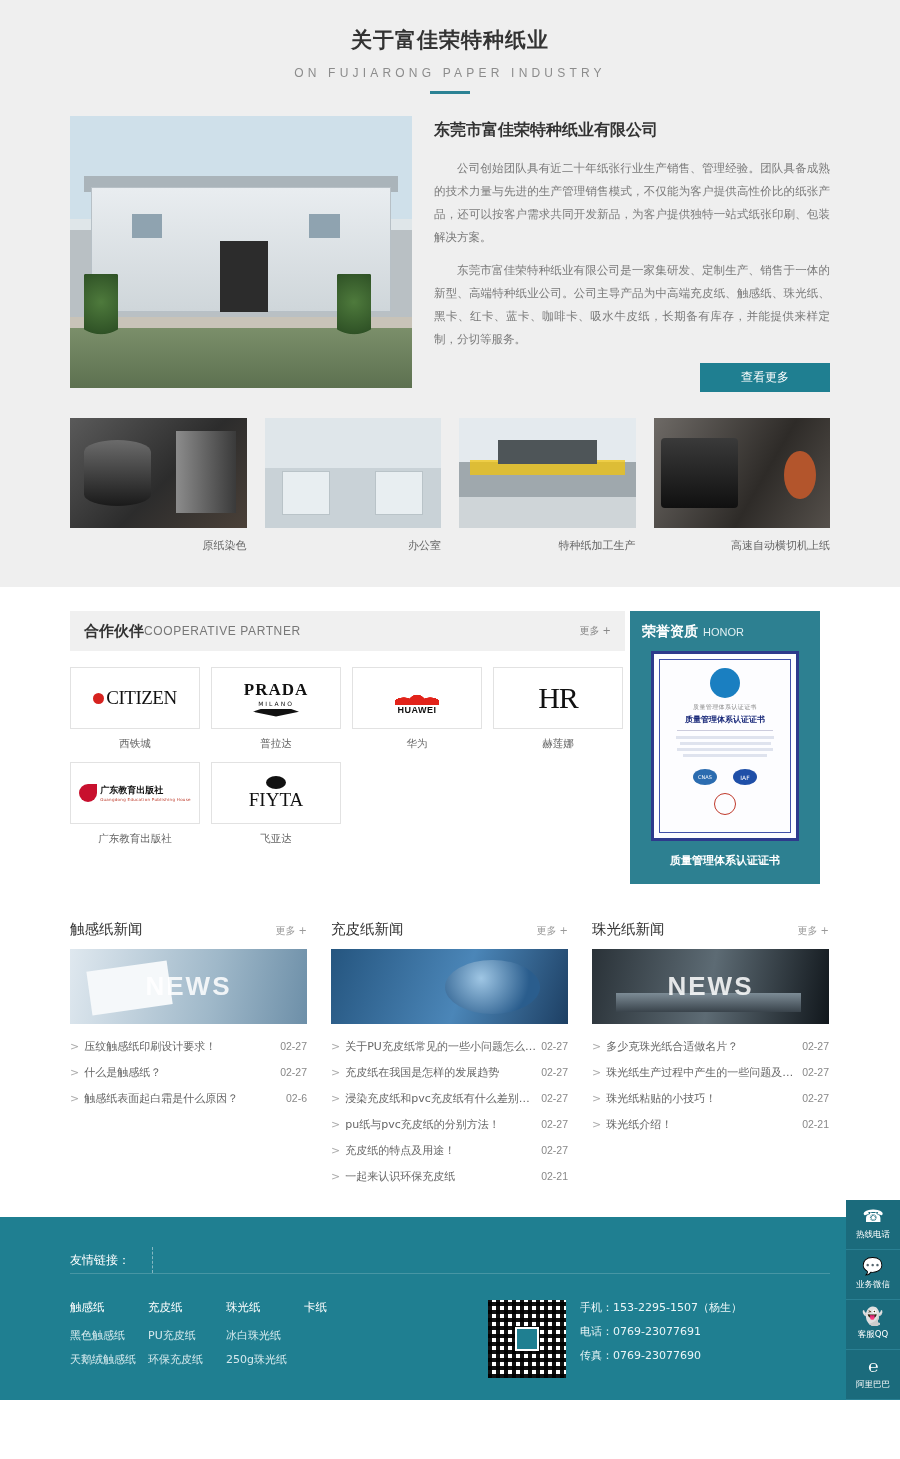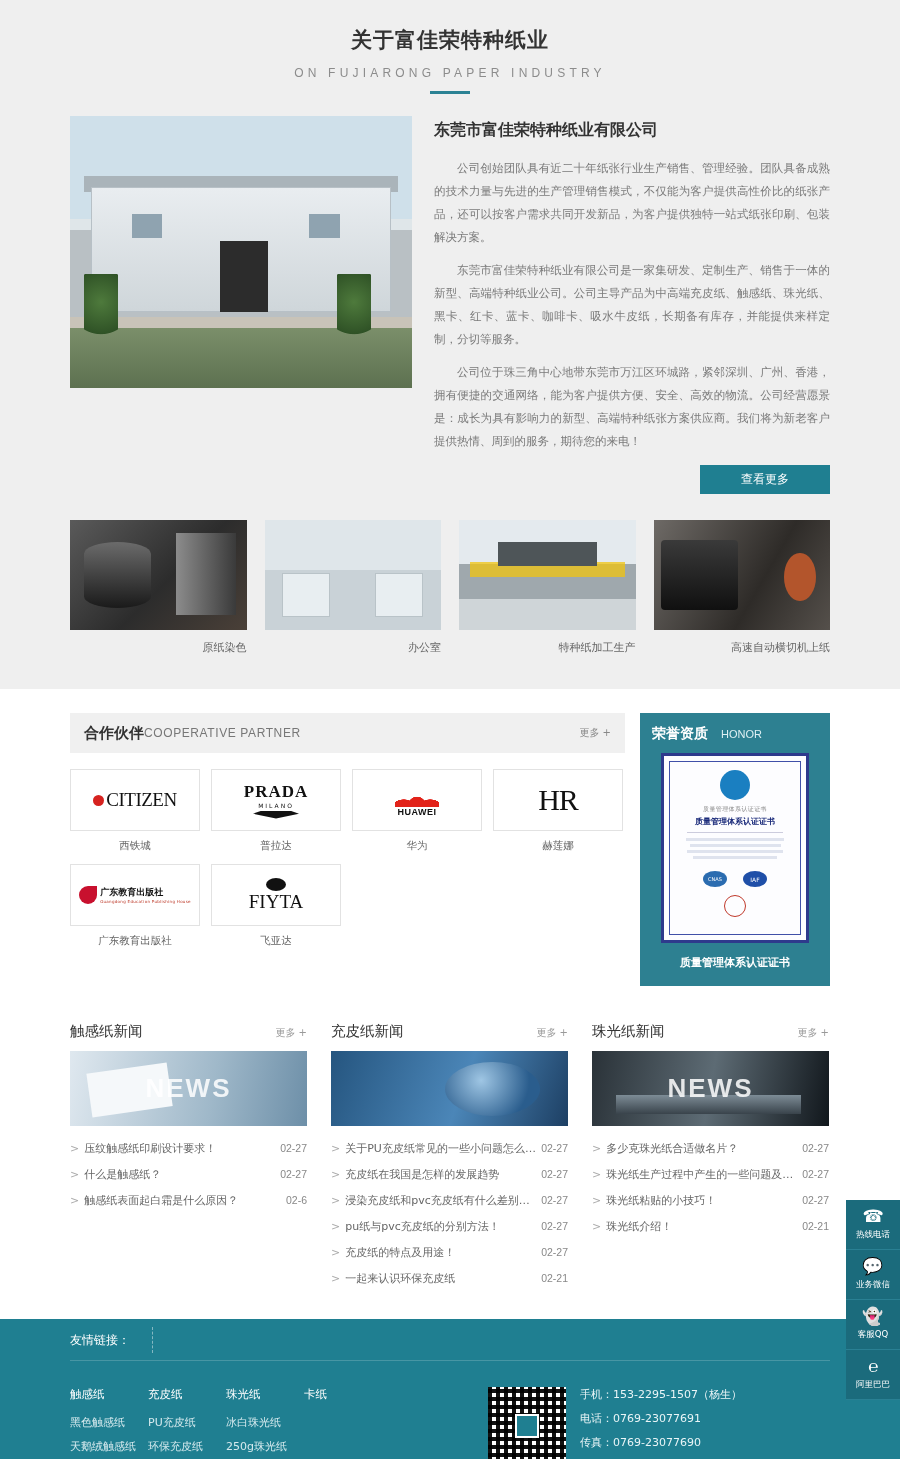--- a/index.html
+++ b/index.html
@@ -45,42 +45,42 @@
   }
   .thumb-row {
     width: 760px; margin: 26px auto 0; display: flex; gap: 18px;
   }
   .thumb { width: 181px; }
   .thumb .pic { width: 100%; height: 110px; overflow: hidden; position: relative; background: #8c8c8c; }
   .thumb .cap { text-align: right; font-size: 11px; color: #666; margin-top: 10px; }
 
   
   .mid-section { background: #fff; padding: 24px 0 10px; }
-  .mid-wrap { width: 760px; margin: 0 auto; display: flex; gap: 15px; }
+  .mid-wrap { width: 760px; margin: 0 auto; display: flex; gap: 5px; }
   .partner-box { width: 555px; }
   .partner-head {
     background: #f0f0f0; height: 40px; display: flex; align-items: center;
     padding: 0 14px;
   }
   .partner-head .cn { font-size: 15px; font-weight: bold; color: #333; }
   .partner-head .en { font-size: 12px; color: #777; letter-spacing: .6px;
     font-family: "Liberation Sans", sans-serif; }
   .partner-head .more { margin-left: auto; font-size: 10px; color: #888; cursor: pointer; }
   .logo-grid { display: flex; flex-wrap: wrap; gap: 11px; margin-top: 16px; }
   .logo-cell { width: 130px; }
   .logo-card {
     width: 130px; height: 62px; border: 1px solid #e2e2e2; background: #fff;
     display: flex; align-items: center; justify-content: center; overflow: hidden;
   }
   .logo-cap { text-align: center; font-size: 10.5px; color: #666; margin-top: 8px; }
 
   .honor-box { width: 190px; background: #2d8091; padding: 12px 12px 16px; }
   .honor-head { display: flex; align-items: baseline; margin-bottom: 10px; }
   .honor-head .cn { font-size: 14px; font-weight: bold; color: #fff; }
-  .honor-head .en { font-size: 11px; color: #dff0f3; margin-left: 13px;
+  .honor-head .en { font-size: 11px; color: #dff0f3; margin-left: 5px;
     font-family: "Liberation Sans", sans-serif; }
   .cert {
     width: 148px; height: 190px; margin: 0 auto; background: #fdfdff;
     border: 3px solid #2e3a8c; padding: 5px; position: relative;
   }
   .cert-inner { width: 100%; height: 100%; border: 1px solid #4050a8; position: relative;
     display: flex; flex-direction: column; align-items: center; padding-top: 8px; }
   .honor-cap { text-align: center; font-size: 11px; color: #fff; margin-top: 12px; font-weight: bold; }
 
   
@@ -95,21 +95,21 @@
     letter-spacing: 2px; font-family: "Liberation Sans", sans-serif; position: relative; z-index: 2; }
   .news-list { margin-top: 9px; }
   .news-item { display: flex; align-items: center; font-size: 11px; color: #666;
     padding: 5.5px 0; cursor: pointer; }
   .news-item .arrow { color: #aaa; margin-right: 5px; }
   .news-item .txt { overflow: hidden; white-space: nowrap; text-overflow: ellipsis; flex: 1; }
   .news-item .date { margin-left: 4px; color: #888; font-family: "Liberation Sans", sans-serif; font-size: 10.5px; }
 
   
   .footer { background: #1f7f91; margin-top: 28px; padding-top: 0; }
-  .links-bar { width: 760px; margin: 0 auto; height: 42px; display: flex; align-items: center;
+  .links-bar { width: 760px; margin: 0 auto; height: 57px; display: flex; align-items: flex-end;
     border-bottom: 1px solid rgba(255,255,255,.18); }
   .links-bar .lbl { font-size: 12px; color: #fff; padding-right: 22px;
     border-right: 1px dashed rgba(255,255,255,.45); height: 26px; line-height: 26px; }
   .foot-main { width: 760px; margin: 0 auto; display: flex; padding: 26px 0 22px; }
   .foot-nav { display: flex; flex: 1; }
   .foot-cat { width: 78px; }
   .foot-cat .h { font-size: 11.5px; color: #fff; margin-bottom: 13px; cursor: pointer; }
   .foot-cat .i { font-size: 11px; color: #d6eaee; margin-bottom: 9px; cursor: pointer; }
   .foot-qr { width: 78px; margin-right: 14px; }
   .qr-box { width: 78px; height: 78px; background: #fff; position: relative; overflow: hidden; }
@@ -202,21 +202,20 @@
         <div class="yard"></div>
           <div class="ground"></div>
         <div class="tree" style="left:4%"></div>
         <div class="tree" style="left:78%"></div>
       </div>
     </div>
     <div class="about-text">
       <h2>东莞市富佳荣特种纸业有限公司</h2>
       <p>公司创始团队具有近二十年纸张行业生产销售、管理经验。团队具备成熟的技术力量与先进的生产管理销售模式，不仅能为客户提供高性价比的纸张产品，还可以按客户需求共同开发新品，为客户提供独特一站式纸张印刷、包装解决方案。</p>
       <p>东莞市富佳荣特种纸业有限公司是一家集研发、定制生产、销售于一体的新型、高端特种纸业公司。公司主导产品为中高端充皮纸、触感纸、珠光纸、黑卡、红卡、蓝卡、咖啡卡、吸水牛皮纸，长期备有库存，并能提供来样定制，分切等服务。</p>
-      <p>公司位于珠三角中心地带东莞市万江区环城路，紧邻深圳、广州、香港，拥有便捷的交通网络，能为客户提供方便、安全、高效的物流。公司经营愿景是：成长为具有影响力的新型、高端特种纸张方案供应商。我们将为新老客户提供热情、周到的服务，期待您的来电！</p>
       <button class="more-btn">查看更多</button>
     </div>
   </div>
 
   <div class="thumb-row">
     <div class="thumb">
       <div class="pic">
           <div class="ph t1"></div>
         </div>
       <div class="cap">原纸染色</div>

